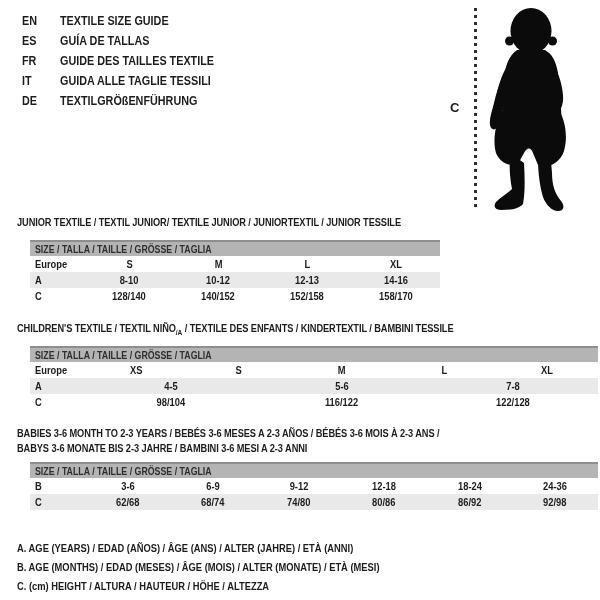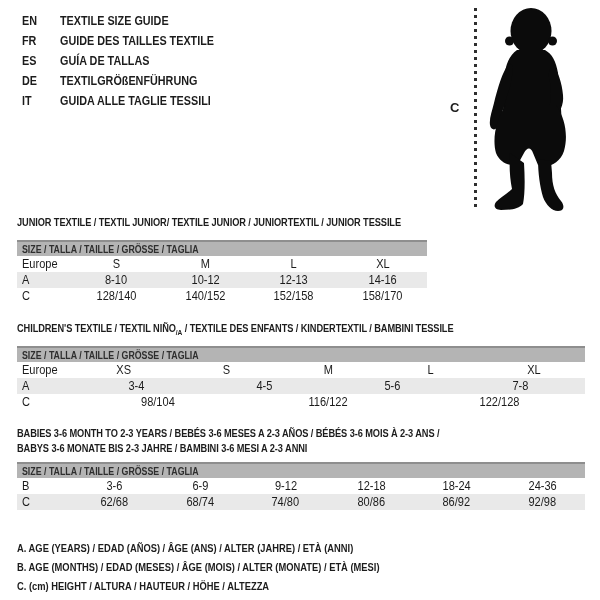--- a/index.html
+++ b/index.html
@@ -19,61 +19,61 @@
     background:repeating-linear-gradient(to bottom,#2e2e2e 0 3px,transparent 3px 7px);}
   .measure-label{position:absolute;left:450px;top:101px;font-size:13px;font-weight:700;line-height:14px;}
   .baby-svg{position:absolute;left:484px;top:5px;width:102px;height:207px;}
 
   
   .tbl-title{position:absolute;left:17px;font-size:10.5px;font-weight:700;letter-spacing:-.1px;
              white-space:nowrap;transform:scaleX(.88);transform-origin:0 50%;line-height:15px;}
   .sub-a{font-size:7.5px;position:relative;top:2.5px;}
 
   
-  .tbl{position:absolute;left:17px;}
+  .tbl{position:absolute;left:30px;}
   .t1{top:240px;width:410px;}
   .t2{top:346px;width:568px;}
   .t3{top:462px;width:568px;}
   .tbl-header{height:14px;line-height:14px;background:var(--hdr,#b4b4b4);
       border-top:2px solid var(--hdrb,#8e8e8e);padding-left:5px;
       font-size:11px;font-weight:700;color:#2e2e2e;white-space:nowrap;}
-  .trow{display:flex;height:16px;line-height:16px;font-size:13px;font-weight:400;justify-content:space-between;}
+  .trow{display:flex;height:16px;line-height:16px;font-size:11px;font-weight:700;justify-content:space-between;}
   .trow:nth-child(even){background:var(--alt,#e9e9e9);}
   .tlabel{width:55px;padding-left:5px;box-sizing:border-box;text-align:left;}
   .tcell{flex:1;text-align:center;}
 
   
   .legend{position:absolute;left:17px;top:539px;}
   .legend-line{height:19px;line-height:19px;font-size:11px;font-weight:700;white-space:nowrap;}
 </style>
 </head>
 <body>
 
 <div class="canvas">
 
   <section class="lang-block">
     <div class="lang-row">
       <span class="lang-code sx">EN</span>
       <span class="lang-label sx">TEXTILE SIZE GUIDE</span>
     </div>
     <div class="lang-row">
+      <span class="lang-code sx">ES</span>
+      <span class="lang-label sx">GUÍA DE TALLAS</span>
+    </div>
+    <div class="lang-row">
       <span class="lang-code sx">FR</span>
       <span class="lang-label sx">GUIDE DES TAILLES TEXTILE</span>
     </div>
     <div class="lang-row">
-      <span class="lang-code sx">ES</span>
-      <span class="lang-label sx">GUÍA DE TALLAS</span>
+      <span class="lang-code sx">IT</span>
+      <span class="lang-label sx">GUIDA ALLE TAGLIE TESSILI</span>
     </div>
     <div class="lang-row">
       <span class="lang-code sx">DE</span>
       <span class="lang-label sx">TEXTILGRÖßENFÜHRUNG</span>
-    </div>
-    <div class="lang-row">
-      <span class="lang-code sx">IT</span>
-      <span class="lang-label sx">GUIDA ALLE TAGLIE TESSILI</span>
     </div>
   </section>
 
   <div class="measure-line"></div>
   <div class="measure-label">C</div>
   <svg class="baby-svg" viewBox="0 0 102 207" xmlns="http://www.w3.org/2000/svg">
     <g fill="#0b0b0b">
       <ellipse cx="47" cy="26" rx="20.5" ry="23"></ellipse>
       <circle cx="25.5" cy="36" r="4.5"></circle>
       <circle cx="68.5" cy="36" r="4.5"></circle>
@@ -127,21 +127,20 @@
         <div class="trow">
           <div class="tlabel"><span class="sxl">Europe</span></div>
           <div class="tcell"><span class="sxc">XS</span></div>
           <div class="tcell"><span class="sxc">S</span></div>
           <div class="tcell"><span class="sxc">M</span></div>
           <div class="tcell"><span class="sxc">L</span></div>
           <div class="tcell"><span class="sxc">XL</span></div>
         </div>
         <div class="trow">
           <div class="tlabel"><span class="sxl">A</span></div>
-          <div class="tcell"><span class="sxc">3-4</span></div>
           <div class="tcell"><span class="sxc">4-5</span></div>
           <div class="tcell"><span class="sxc">5-6</span></div>
           <div class="tcell"><span class="sxc">7-8</span></div>
         </div>
         <div class="trow">
           <div class="tlabel"><span class="sxl">C</span></div>
           <div class="tcell"><span class="sxc">98/104</span></div>
           <div class="tcell"><span class="sxc">116/122</span></div>
           <div class="tcell"><span class="sxc">122/128</span></div>
         </div>

